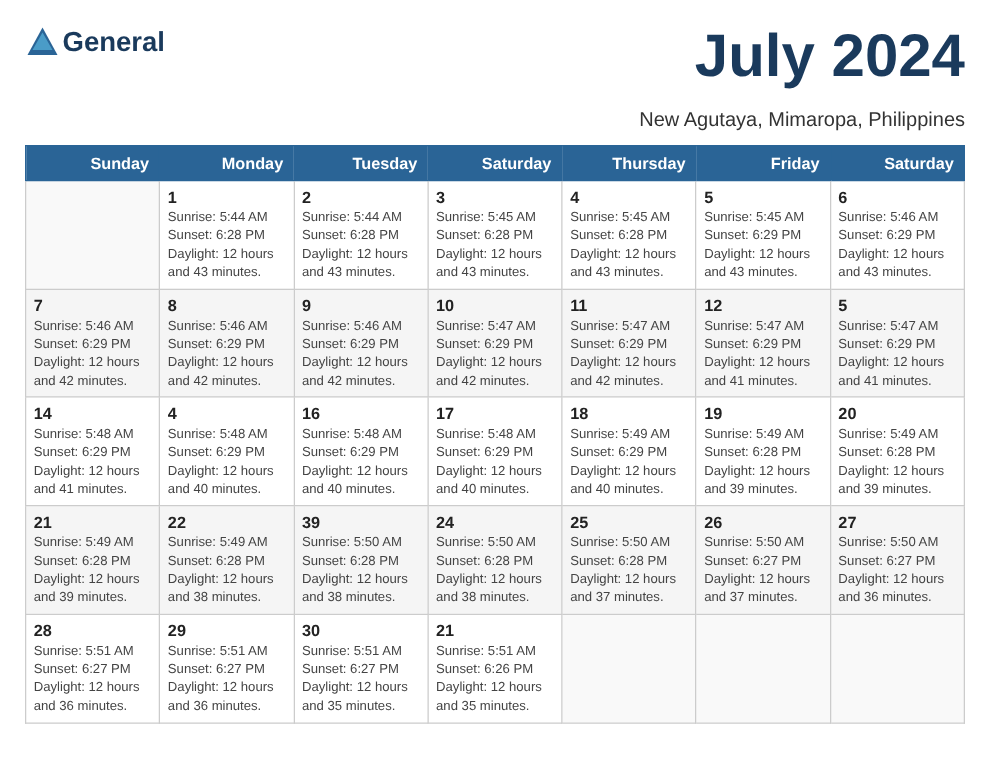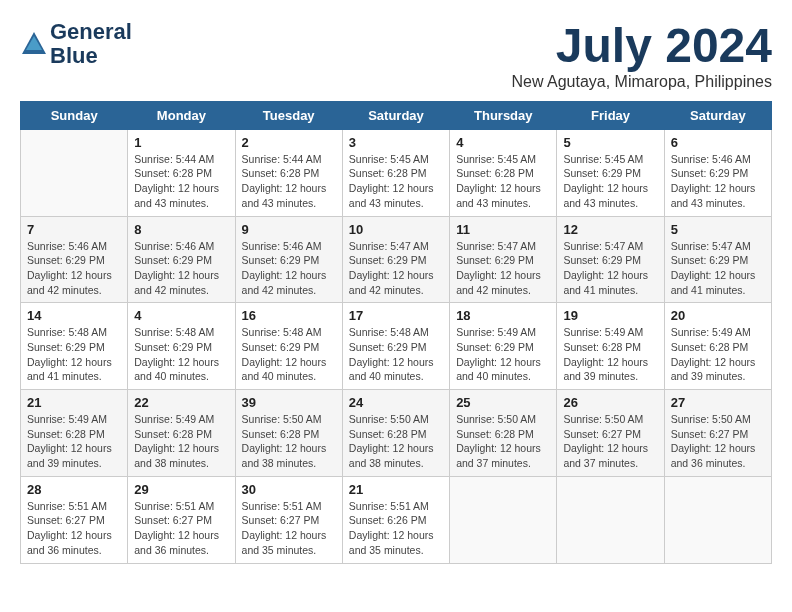--- a/index.html
+++ b/index.html
@@ -36,32 +36,33 @@
     }
     .month-title {
       font-size: 48px;
       font-weight: bold;
       color: #1a3a5c;
       line-height: 1.1;
     }
     .location-title {
       font-size: 16px;
       color: #333;
+      margin-top: 15px;
     }
     .calendar {
       width: 100%;
       border-collapse: collapse;
       border: 1px solid #ccc;
     }
     .calendar th {
       background-color: #2a6496;
       color: #fff;
       font-size: 13px;
       padding: 6px 8px;
-      text-align: center;
+      text-align: right;
       border: 1px solid #2a6496;
     }
     .calendar td {
       vertical-align: top;
       padding: 5px 6px;
       border: 1px solid #ccc;
       font-size: 11px;
       color: #333;
       width: 107px;
       min-height: 80px;
@@ -93,21 +94,20 @@
 <body>
 
 <div class="header-area">
   <div class="logo">
     <svg class="logo-icon" viewBox="0 0 28 28">
       <polygon points="14,2 26,24 2,24" fill="#2a6496"></polygon>
       <polygon points="14,6 22,20 6,20" fill="#4a9cc8"></polygon>
     </svg>
     <div class="logo-text">
       <div>General</div>
-      <div>Blue</div>
     </div>
   </div>
   <div class="title-area">
     <div class="month-title">July 2024</div>
     <div class="location-title">New Agutaya, Mimaropa, Philippines</div>
   </div>
 </div>
 
 <table class="calendar">
   <thead>

